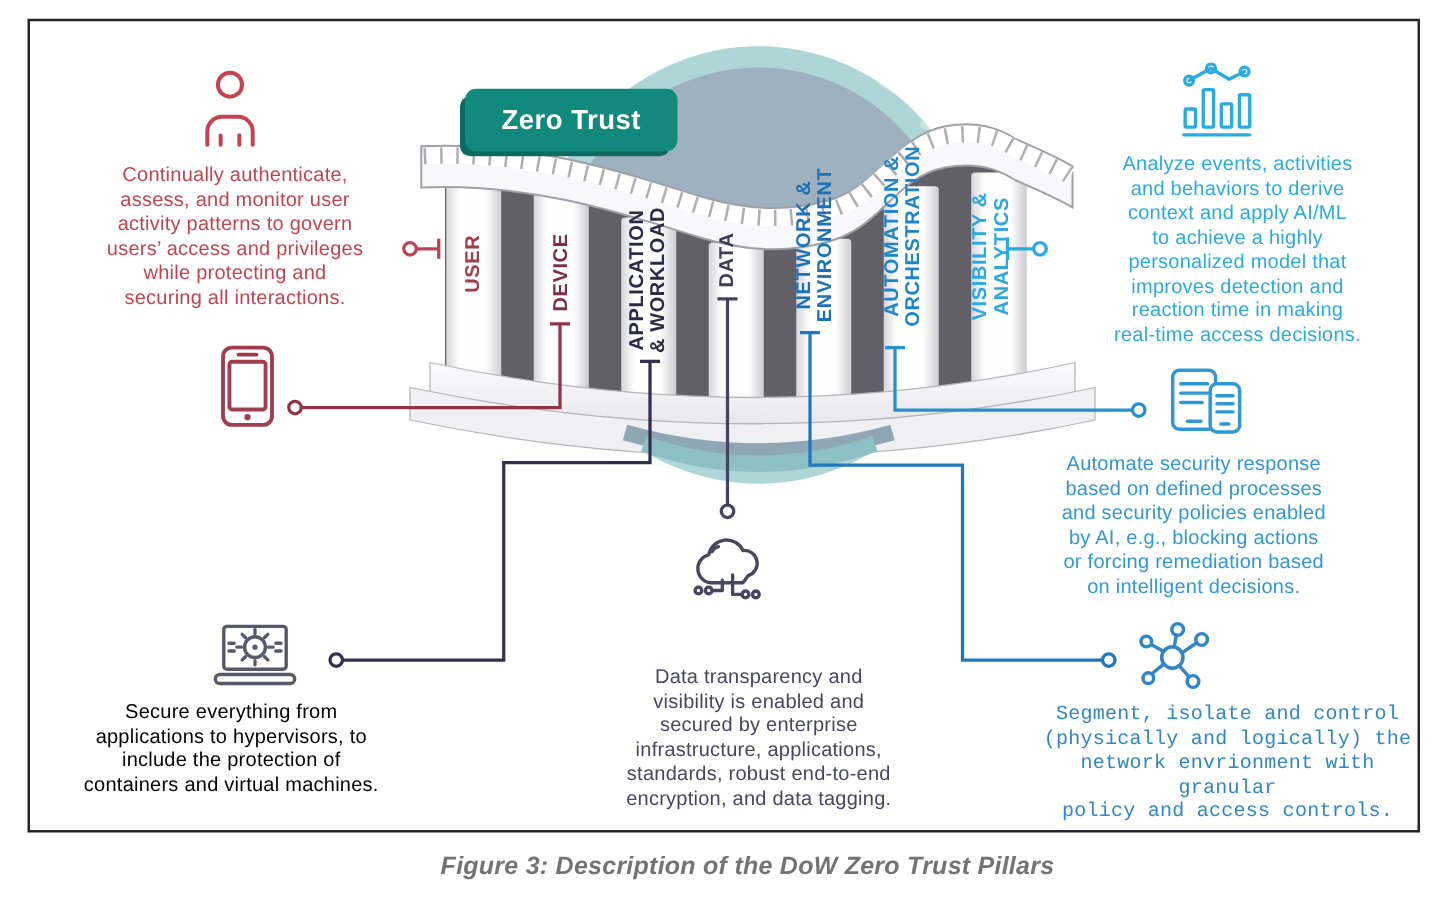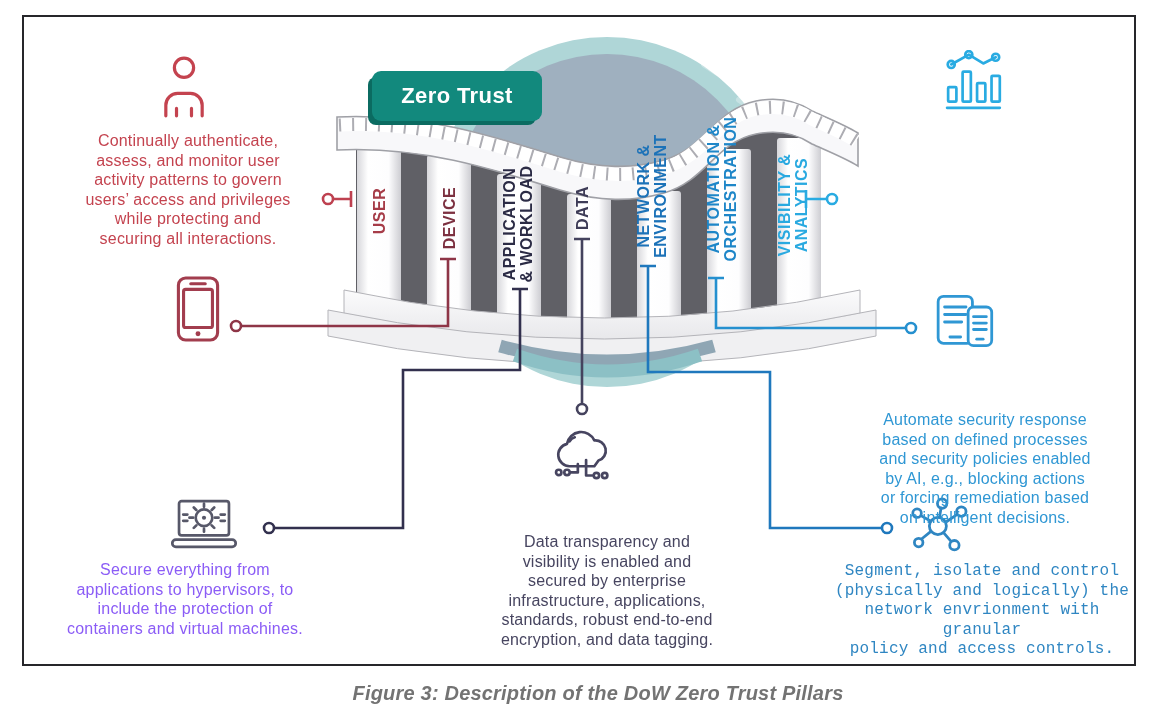--- a/index.html
+++ b/index.html
@@ -193,31 +193,39 @@
       <circle cx="43.5" cy="46" r="4.4"></circle>
     </svg>
   </div>
 
   <div class="para" style="left: 40px; top: 131px; width: 296px; color: rgb(196, 67, 79);">Continually authenticate,
 assess, and monitor user
 activity patterns to govern
 users’ access and privileges
 while protecting and
 securing all interactions.</div>
-  <div class="para" style="left: 30px; top: 560px; width: 310px; color: #8b5cf6;">Secure everything from
+  <div class="para" style="left: 30px; top: 560px; width: 310px; color: #000000;">Secure everything from
 applications to hypervisors, to
 include the protection of
 containers and virtual machines.</div>
   <div class="para" style="left: 455px; top: 500px; width: 304px; color: rgb(71, 69, 96); margin-top: 32px;">Data transparency and
 visibility is enabled and
 secured by enterprise
 infrastructure, applications,
 standards, robust end-to-end
 encryption, and data tagging.</div>
-  <div class="para" style="left: 835px; top: 362px; width: 300px; color: rgb(47, 151, 212); margin-top: 48px;">Automate security response
+  <div class="para" style="left: 845px; top: 122px; width: 290px; color: rgb(41, 171, 226);">Analyze events, activities
+and behaviors to derive
+context and apply AI/ML
+to achieve a highly
+personalized model that
+improves detection and
+reaction time in making
+real-time access decisions.</div>
+  <div class="para" style="left: 805px; top: 362px; width: 300px; color: rgb(47, 151, 212);">Automate security response
 based on defined processes
 and security policies enabled
 by AI, e.g., blocking actions
 or forcing remediation based
 on intelligent decisions.</div>
   <div class="para" style="left: 822px; top: 562px; width: 320px; color: rgb(47, 134, 194); font-family: Liberation Mono, monospace;">Segment, isolate and control
 (physically and logically) the
 network envrionment with granular
 policy and access controls.</div>
 

